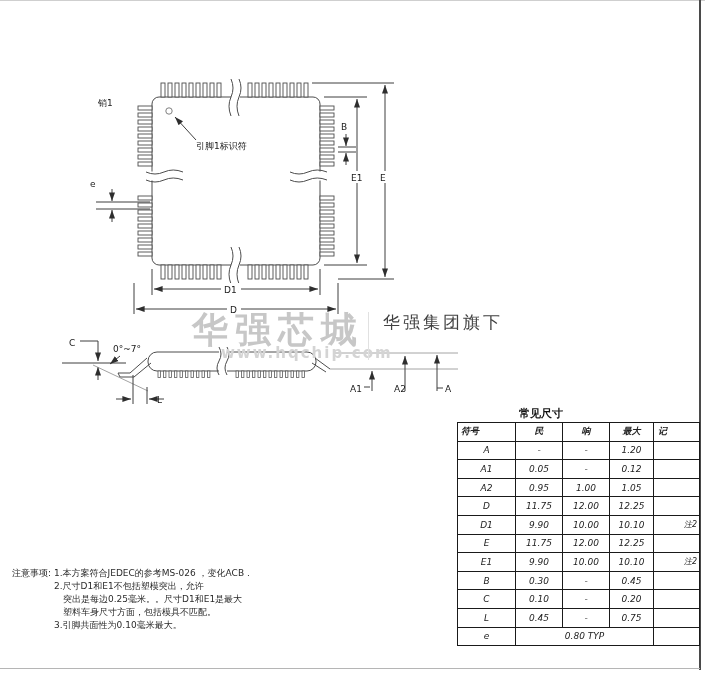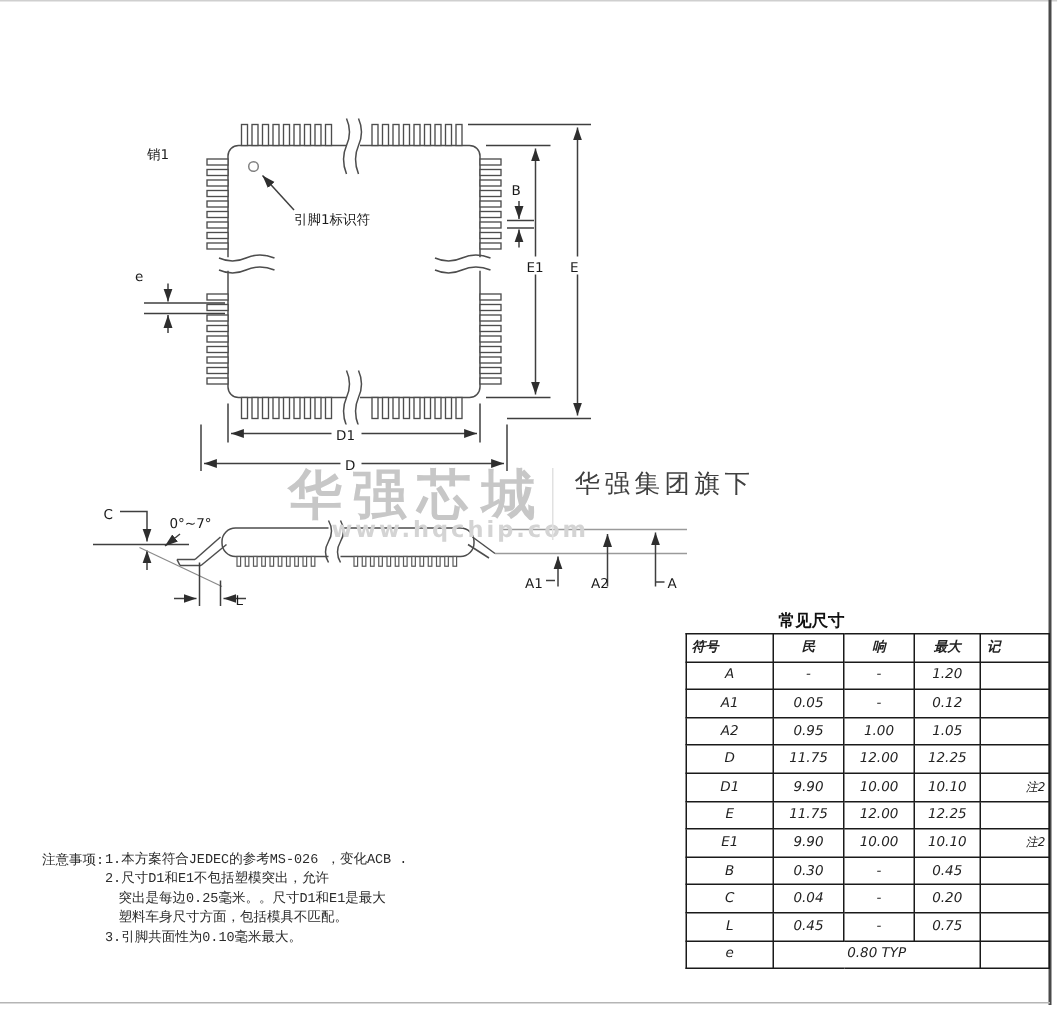--- a/index.html
+++ b/index.html
@@ -32,21 +32,21 @@
   #table-unit{font-size:9px;margin:0 0 3px 66px;color:#111;}
   table.dims{border-collapse:collapse;table-layout:fixed;width:242px;}
   table.dims th,table.dims td{border:1px solid #1a1a1a;height:17.6px;padding:0 2px;
       font-size:9px;text-align:center;font-weight:normal;overflow:hidden;font-style:italic;}
   table.dims th{font-weight:bold;}
   table.dims th.c-sym{text-align:left;padding-left:3px;}
   table.dims th.c-note{text-align:left;padding-left:4px;}
   table.dims td.c-note{text-align:right;padding-left:4px;font-size:8px;}
 
   
-  #notes{position:absolute;left:28px;top:567px;z-index:4;display:flex;font-size:9px;color:#2b2b2b;font-family:Liberation Mono, monospace;}
+  #notes{position:absolute;left:12px;top:567px;z-index:4;display:flex;font-size:9px;color:#2b2b2b;}
   #notes-label{width:42px;flex:none;}
   #notes-lines .nline{line-height:13px;white-space:nowrap;}
   #notes-lines .indent{padding-left:9px;}
 </style>
 </head>
 <body>
 
 <div id="page">
   <div class="frame-top"></div>
   <div class="frame-right"></div>
@@ -355,21 +355,21 @@
           </tr>
           <tr>
             <td>B</td>
             <td>0.30</td>
             <td>-</td>
             <td>0.45</td>
             <td class="c-note"></td>
           </tr>
           <tr>
             <td>C</td>
-            <td>0.04</td>
+            <td>0.10</td>
             <td>-</td>
             <td>0.20</td>
             <td class="c-note"></td>
           </tr>
           <tr>
             <td>L</td>
             <td>0.45</td>
             <td>-</td>
             <td>0.75</td>
             <td class="c-note"></td>

